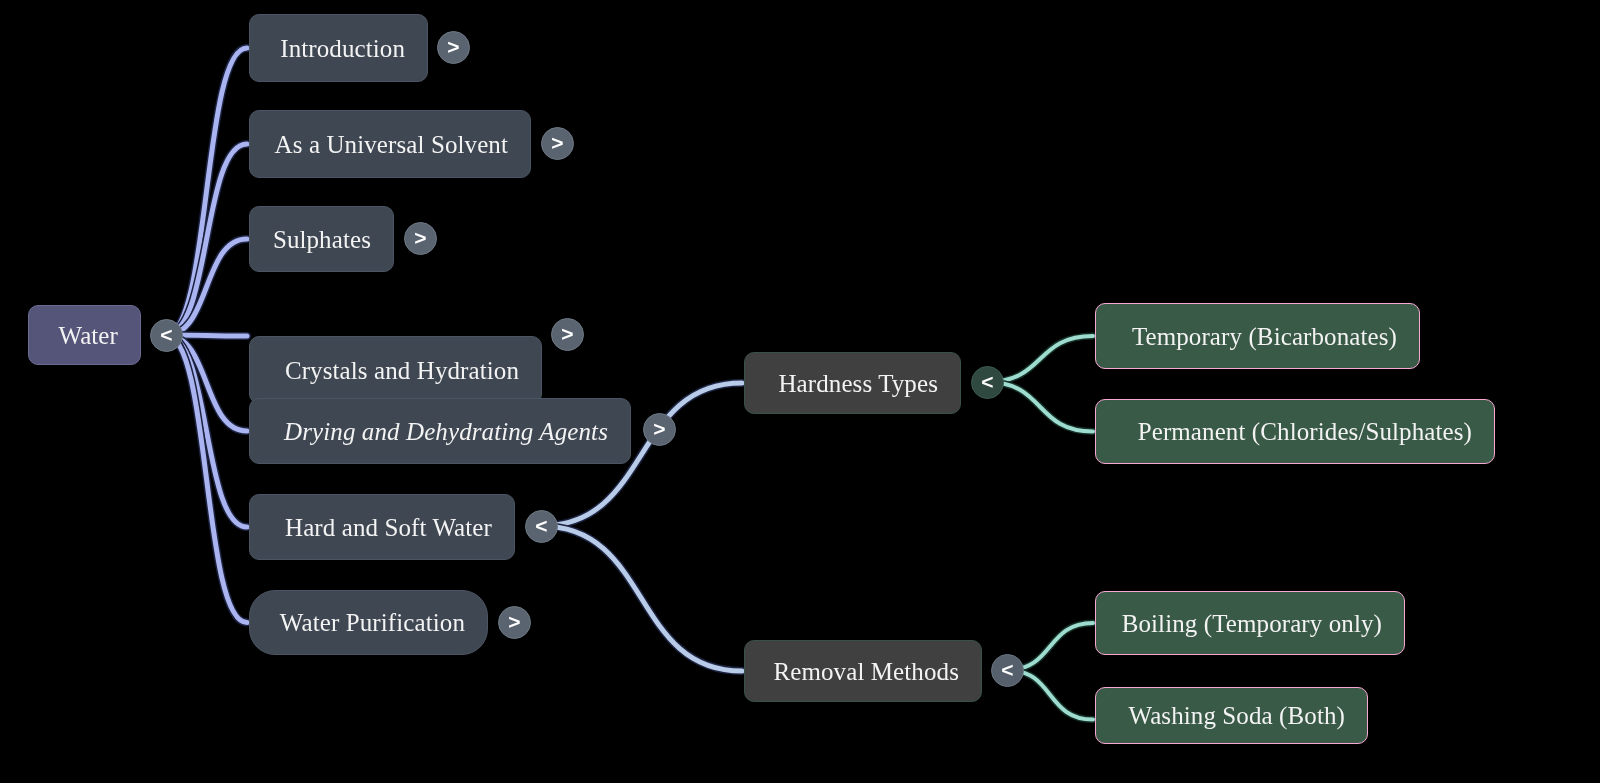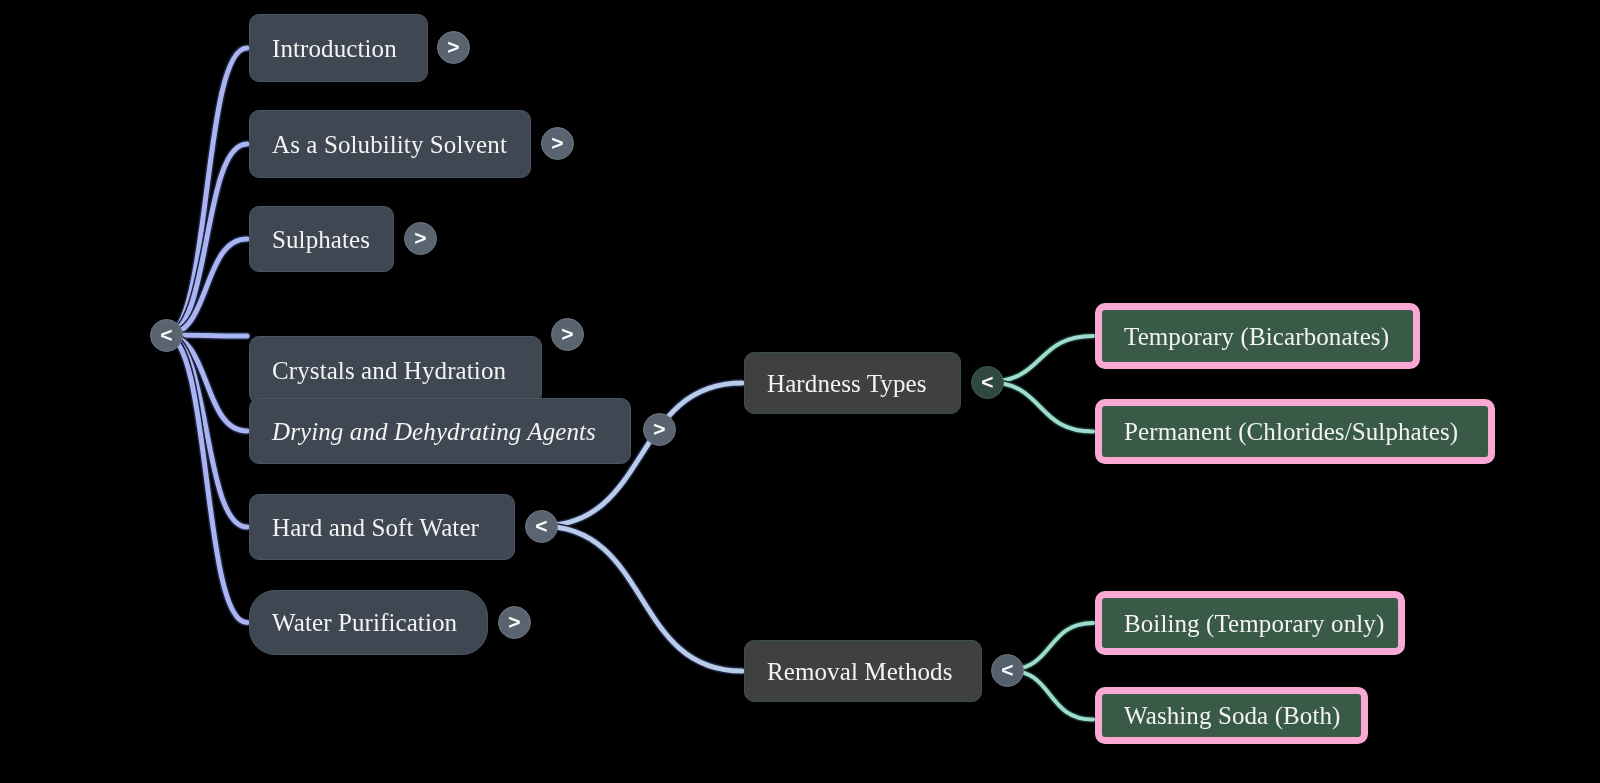--- a/index.html
+++ b/index.html
@@ -29,36 +29,37 @@
     display: flex;
     align-items: center;
     border-radius: 10px;
     color: #f3f3f3;
     font-size: 25px;
     line-height: 1;
     padding-left: 22px;
     padding-right: 22px;
     white-space: nowrap;
     letter-spacing: 0.1px;
+    justify-content: flex-end;
   }
   .node-root {
     background: #55557a;
     border: 1px solid #6b6b93;
   }
   .node-slate {
     background: #3f4752;
     border: 1px solid #4b5462;
   }
   .node-teal {
     background: #404040;
     border: 1px solid #395046;
   }
   .node-green {
     background: #3a5a48;
-    border: 7px solid #f9a8d4;
+    border: 1px solid #f9a8d4;
   }
   .toggle {
     position: absolute;
     width: 33px;
     height: 33px;
     border-radius: 50%;
     display: flex;
     align-items: center;
     justify-content: center;
     color: #ffffff;
@@ -112,33 +113,36 @@
         <path d="M 987 382 C 1045.3 382, 1034.7 336, 1093 336" stroke="#9fdcd0" stroke-width="4" fill="none" stroke-linecap="round"></path>
         <path d="M 987 382 C 1045.3 382, 1034.7 431.5, 1093 431.5" stroke="#143026" stroke-width="7" fill="none" stroke-linecap="round"></path>
         <path d="M 987 382 C 1045.3 382, 1034.7 431.5, 1093 431.5" stroke="#9fdcd0" stroke-width="4" fill="none" stroke-linecap="round"></path>
         <path d="M 1007 670 C 1054.3 670, 1045.7 623, 1093 623" stroke="#143026" stroke-width="7" fill="none" stroke-linecap="round"></path>
         <path d="M 1007 670 C 1054.3 670, 1045.7 623, 1093 623" stroke="#9fdcd0" stroke-width="4" fill="none" stroke-linecap="round"></path>
         <path d="M 1007 670 C 1054.3 670, 1045.7 719.5, 1093 719.5" stroke="#143026" stroke-width="7" fill="none" stroke-linecap="round"></path>
         <path d="M 1007 670 C 1054.3 670, 1045.7 719.5, 1093 719.5" stroke="#9fdcd0" stroke-width="4" fill="none" stroke-linecap="round"></path>
       </g>
   </svg>
 
+  <div class="node node-root" id="n-water" style="left: 28px; top: 305px; width: 113px; height: 60px;">
+    <span>Water</span>
+  </div>
   <div class="toggle toggle-slate" id="t-water" style="left: 150px; top: 319px;">
     <span>&lt;</span>
   </div>
 
   <div id="dyn">
       <div class="node node-slate" style="left: 249px; top: 14px; width: 179px; height: 68px;">
         <span>Introduction</span>
       </div>
       <div class="toggle toggle-slate" style="left: 437px; top: 31px;">
         <span>&gt;</span>
       </div>
       <div class="node node-slate" style="left: 249px; top: 110px; width: 282px; height: 68px;">
-        <span>As a Solubility Solvent</span>
+        <span>As a Universal Solvent</span>
       </div>
       <div class="toggle toggle-slate" style="left: 541px; top: 127px;">
         <span>&gt;</span>
       </div>
       <div class="node node-slate" style="left: 249px; top: 206px; width: 145px; height: 66px;">
         <span>Sulphates</span>
       </div>
       <div class="toggle toggle-slate" style="left: 404px; top: 222px;">
         <span>&gt;</span>
       </div>

